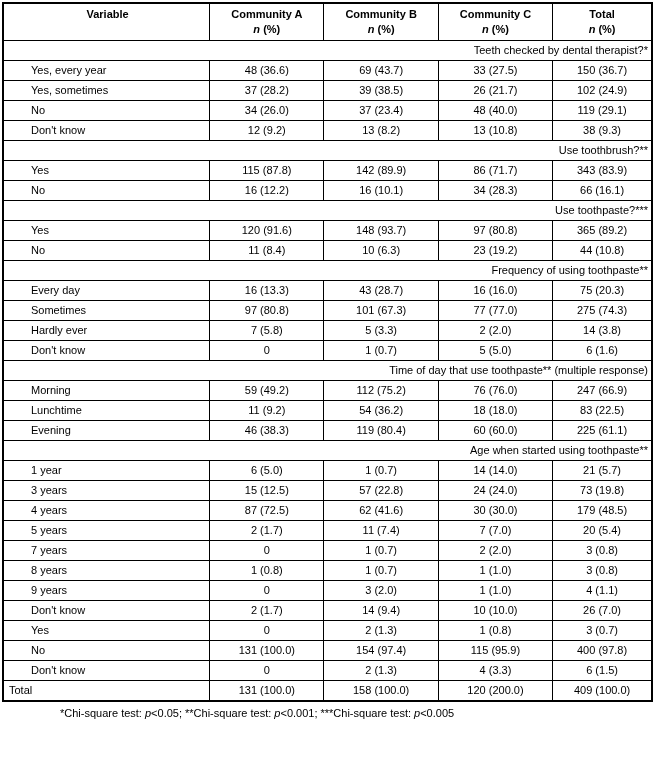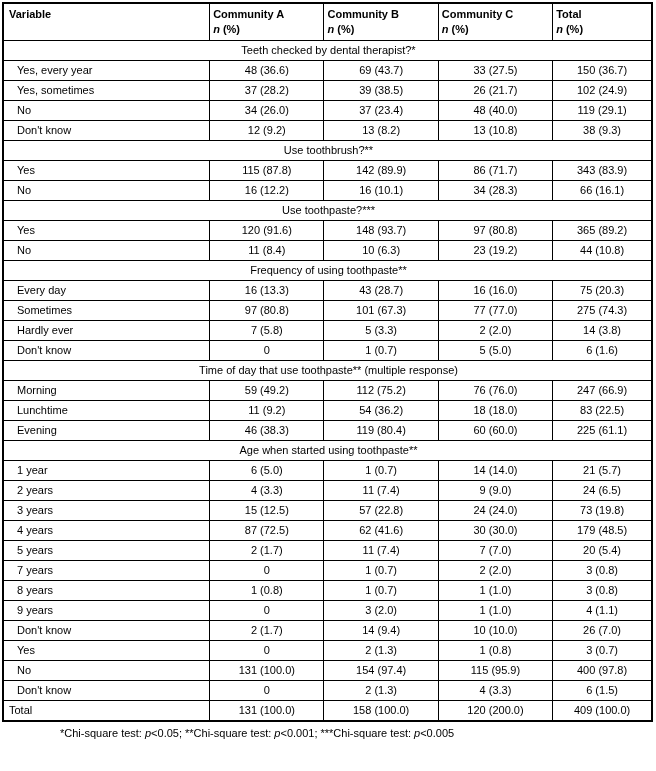--- a/index.html
+++ b/index.html
@@ -24,33 +24,33 @@
   th, td {
     border: 1px solid #000;
     font-size: 11px;
     line-height: 15px;
     padding: 2px 3px;
     overflow: hidden;
     white-space: nowrap;
   }
   thead th {
     font-weight: bold;
-    text-align: left;
+    text-align: center;
     vertical-align: top;
     padding-top: 3px;
     padding-bottom: 3px;
   }
-  thead th.var-head { text-align: left; padding-left: 5px; }
+  thead th.var-head { text-align: center; padding-left: 5px; }
   .npct i { font-style: italic; }
   tr.section-row td {
-    text-align: center;
+    text-align: right;
     padding-left: 5px;
     height: 15px;
   }
-  td.row-label { text-align: left; padding-left: 13px; }
+  td.row-label { text-align: left; padding-left: 27px; }
   td.cell-val { text-align: center; }
   tr.total-row td.row-label { padding-left: 5px; }
   .footnote {
     font-size: 11px;
     line-height: 14px;
     margin: 4px 0 0 58px;
   }
   .footnote i { font-style: italic; }
 </style>
 </head>
@@ -211,27 +211,20 @@
           <td colspan="5">Age when started using toothpaste**</td>
         </tr>
         <tr>
           <td class="row-label">1 year</td>
           <td class="cell-val">6 (5.0)</td>
           <td class="cell-val">1 (0.7)</td>
           <td class="cell-val">14 (14.0)</td>
           <td class="cell-val">21 (5.7)</td>
         </tr>
         <tr>
-          <td class="row-label">2 years</td>
-          <td class="cell-val">4 (3.3)</td>
-          <td class="cell-val">11 (7.4)</td>
-          <td class="cell-val">9 (9.0)</td>
-          <td class="cell-val">24 (6.5)</td>
-        </tr>
-        <tr>
           <td class="row-label">3 years</td>
           <td class="cell-val">15 (12.5)</td>
           <td class="cell-val">57 (22.8)</td>
           <td class="cell-val">24 (24.0)</td>
           <td class="cell-val">73 (19.8)</td>
         </tr>
         <tr>
           <td class="row-label">4 years</td>
           <td class="cell-val">87 (72.5)</td>
           <td class="cell-val">62 (41.6)</td>

